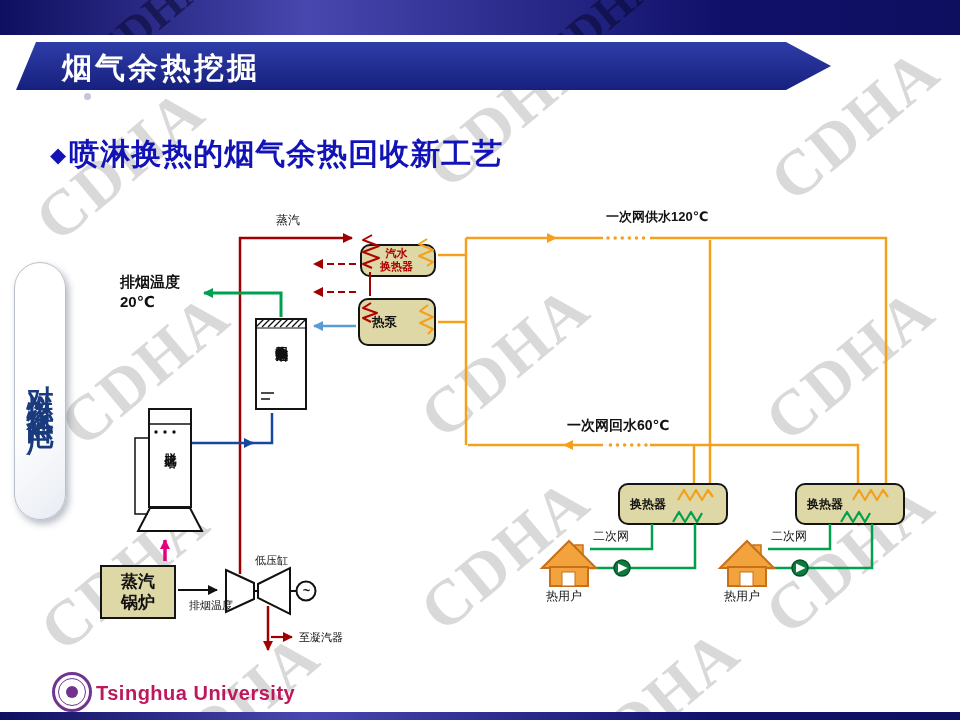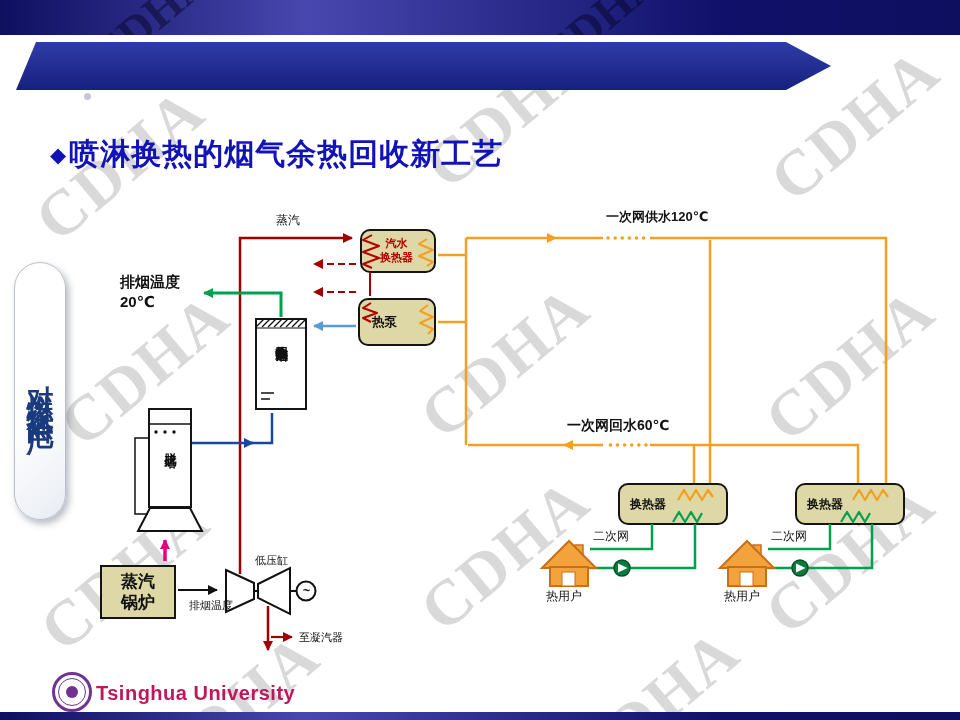--- a/index.html
+++ b/index.html
@@ -78,33 +78,34 @@
 <div class="banner">
   <svg width="816" height="48" viewBox="0 0 816 48">
     <defs>
       <linearGradient id="bannerGrad" x1="0" y1="0" x2="0" y2="1">
         <stop offset="0" stop-color="#2f3da8"></stop>
           <stop offset="1" stop-color="#16207e"></stop>
       </linearGradient>
     </defs>
     <polygon points="20,0 770,0 815,24 770,48 0,48" fill="url(#bannerGrad)"></polygon>
   </svg>
+  <div class="banner-text">烟气余热挖掘</div>
 </div>
 <div class="banner-dot"></div>
 
 <div class="subtitle">
   <span class="bullet">◆</span>
   <span class="txt">喷淋换热的烟气余热回收新工艺</span>
 </div>
 
 <div class="side-card">
   <span>对燃煤热电厂</span>
 </div>
 
-<div class="dbox round" style="left:360px;top:229px;width:76px;height:44px;">
+<div class="dbox round" style="left:360px;top:244px;width:76px;height:33px;">
   <div style="position:absolute;left:18px;top:50%;transform:translateY(-50%);font-size:11px;font-weight:bold;color:#b00000;white-space:pre-line;line-height:1.25;text-align:center;">汽水
 换热器</div>
 </div>
 
 <div class="dbox round" style="left:358px;top:298px;width:78px;height:48px;">
   <div style="position:absolute;left:12px;top:50%;transform:translateY(-50%);font-size:12.5px;font-weight:bold;">热泵</div>
 </div>
 
 <div class="dbox whitebox" style="left:255px;top:318px;width:52px;height:92px;display:flex;justify-content:center;">
   <span style="writing-mode:vertical-rl;height:56px;margin-top:16px;font-size:12.5px;font-weight:bold;line-height:1.7;letter-spacing:.5px;">全热回收换热塔</span>

